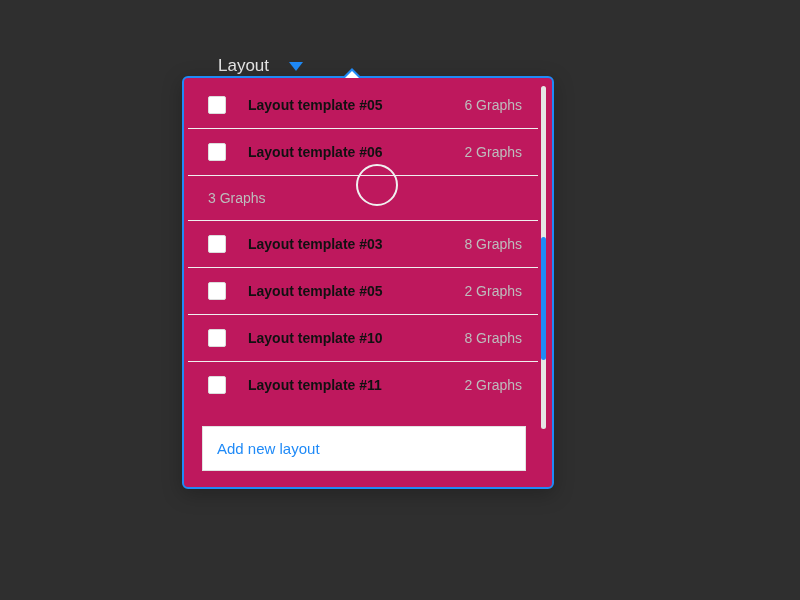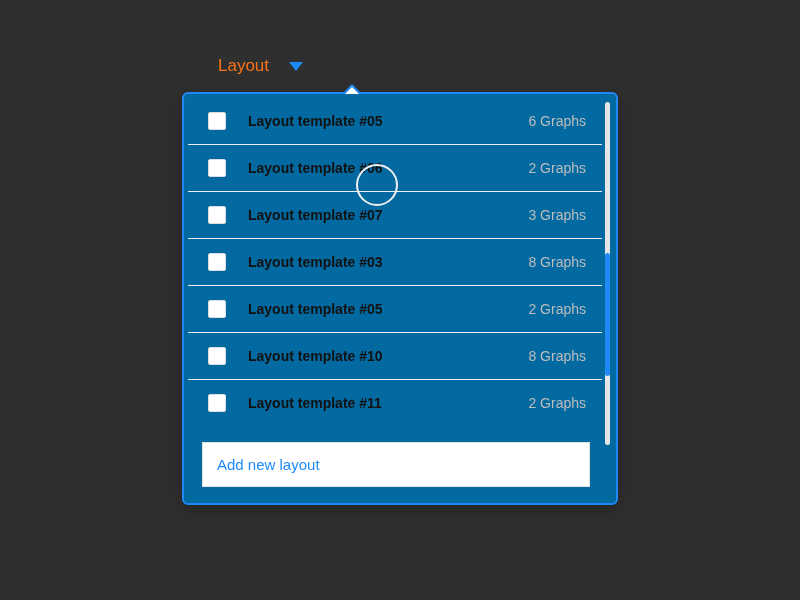--- a/index.html
+++ b/index.html
@@ -12,35 +12,35 @@
 
   .header {
     position: absolute;
     left: 218px; top: 56px;
     display: flex;
     align-items: center;
     gap: 12px;
     color: #fff;
     font-size: 17px;
   }
-  .header .label { font-weight: 300; color: #f97316; }
+  .header .label { font-weight: 300; color: #e5e5e5; }
   .header .current { font-weight: 700; color: #fff; margin-left: 4px; }
   .header .caret-down {
     width: 0; height: 0;
     border-left: 7px solid transparent;
     border-right: 7px solid transparent;
     border-top: 9px solid #1f8af7;
     margin-left: 8px;
   }
 
   .panel {
     position: absolute;
-    left: 182px; top: 92px;
-    width: 436px;
-    background: #0369a1;
+    left: 182px; top: 76px;
+    width: 372px;
+    background: #be185d;
     border: 2px solid #1f8af7;
     border-radius: 6px;
     box-shadow: 0 5px 20px rgba(0,0,0,.25);
   }
   .panel .notch {
     position: absolute;
     top: -10px; left: 158px;
     width: 0; height: 0;
     border-left: 10px solid transparent;
     border-right: 10px solid transparent;
@@ -144,24 +144,20 @@
 
     <div class="row">
       <div class="row-left">
         <span class="checkbox"></span>
         <span class="row-name">Layout template #06</span>
       </div>
       <span class="row-meta">2 Graphs</span>
     </div>
 
     <div class="row">
-      <div class="row-left">
-        <span class="checkbox"></span>
-        <span class="row-name">Layout template #07</span>
-      </div>
       <span class="row-meta">3 Graphs</span>
     </div>
 
     <div class="row">
       <div class="row-left">
         <span class="checkbox"></span>
         <span class="row-name">Layout template #03</span>
       </div>
       <span class="row-meta">8 Graphs</span>
     </div>

